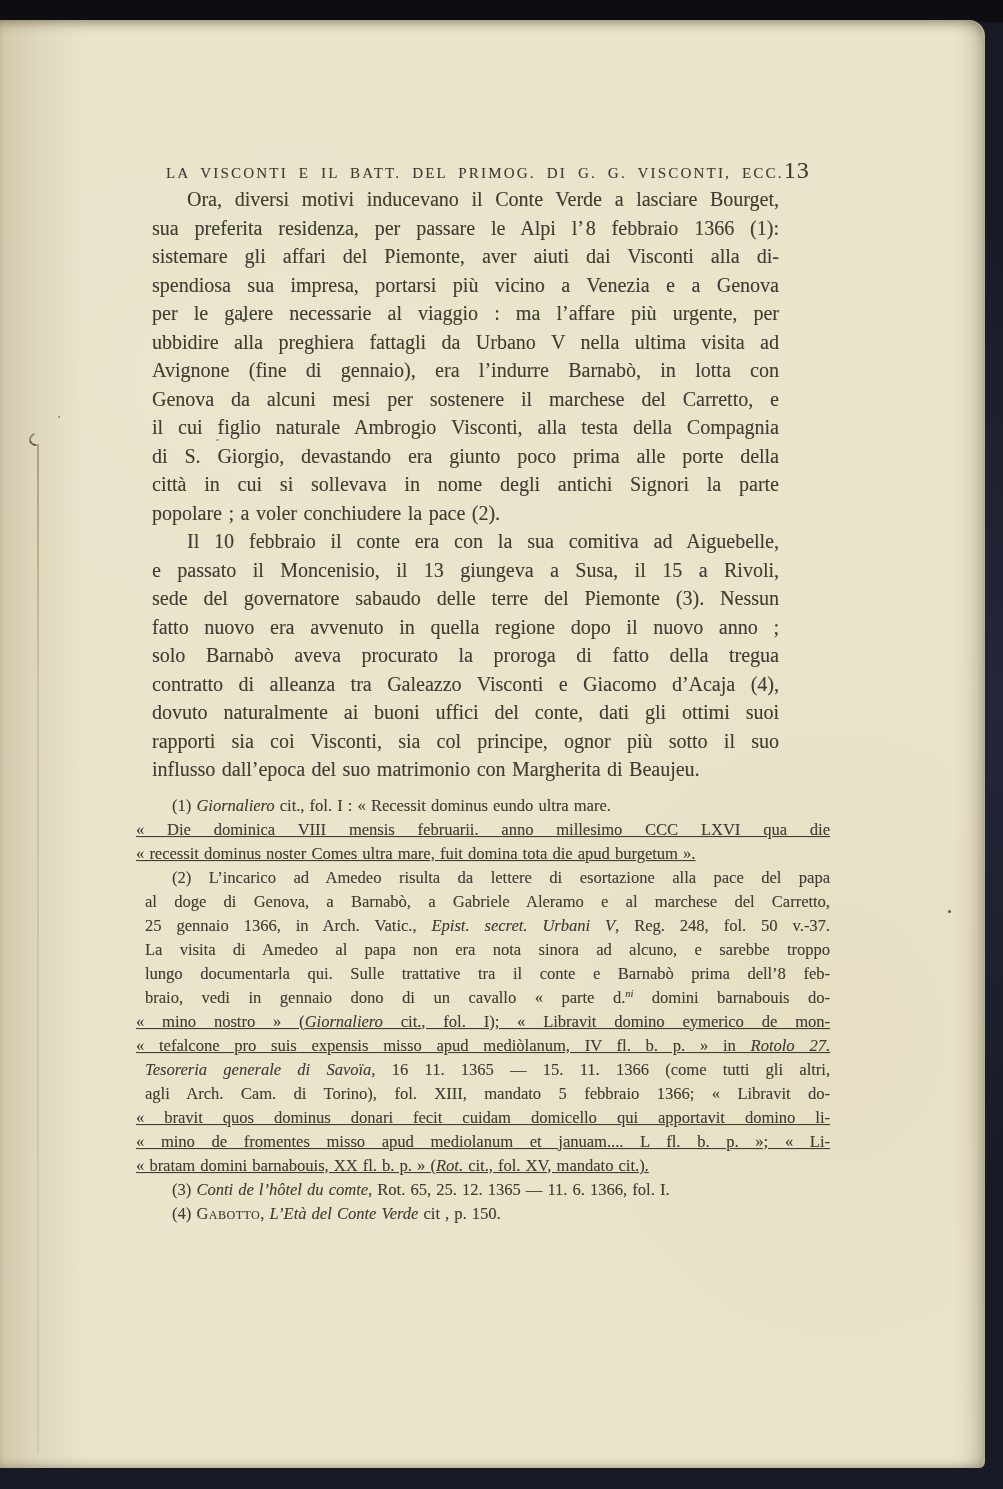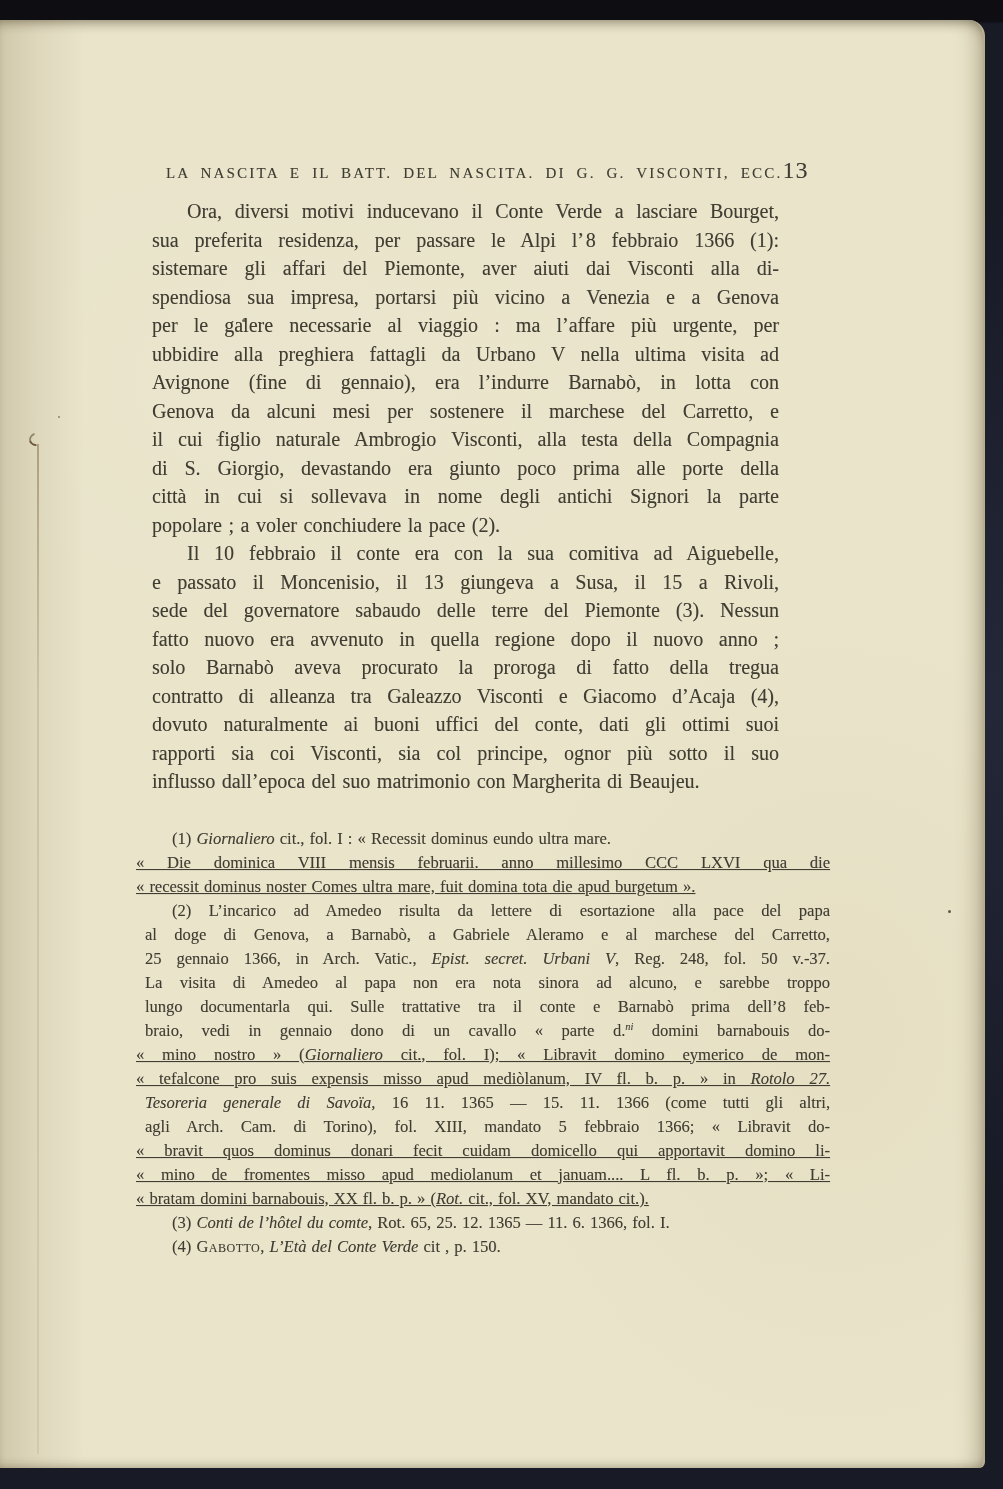--- a/index.html
+++ b/index.html
@@ -69,26 +69,26 @@
   .running-title{
     flex:1;text-align:center;
     font-size:15px;letter-spacing:2.2px;word-spacing:5px;
     white-space:nowrap;
     padding-left:14px;
   }
   .page-number{
     font-size:24px;margin-left:0;letter-spacing:1px;
   }
   .bodytext{
-    width:627px;margin-top:14px;
+    width:627px;margin-top:2px;
     font-size:20px;line-height:28.5px;
     word-spacing:1.5px;
   }
   .footnotes{
-    width:685px;margin-left:-7px;margin-top:31px;
+    width:685px;margin-left:-7px;margin-top:10px;
     font-size:16.5px;line-height:24px;
     word-spacing:1px;
   }
   .fn{margin:0;}
   .tline{
     text-align:justify;
     text-align-last:justify;
     -moz-text-align-last:justify;
   }
   .tline.noju{text-align-last:left;-moz-text-align-last:left;}
@@ -107,21 +107,21 @@
     <div class="left-shade"></div>
     <div class="crease"></div>
     <div class="crease-hook"></div>
     <div class="speck s1"></div>
     <div class="speck s2"></div>
     <div class="speck s3"></div>
     <div class="speck s4"></div>
 
     <div class="content">
       <div class="header">
-        <span class="running-title">LA NASCITA E IL BATT. DEL NASCITA. DI G. G. VISCONTI, ECC.</span>
+        <span class="running-title">LA VISCONTI E IL BATT. DEL PRIMOG. DI G. G. VISCONTI, ECC.</span>
         <span class="page-number">13</span>
       </div>
 
       <div class="bodytext">
         <div class="para">
             <div class="tline first"><span>Ora, diversi motivi inducevano il Conte Verde a lasciare Bourget,</span></div>
             <div class="tline"><span>sua preferita residenza, per passare le Alpi l’ 8 febbraio 1366 (1):</span></div>
             <div class="tline"><span>sistemare gli affari del Piemonte, aver aiuti dai Visconti alla di-</span></div>
             <div class="tline"><span>spendiosa sua impresa, portarsi più vicino a Venezia e a Genova</span></div>
             <div class="tline"><span>per le galere necessarie al viaggio : ma l’affare più urgente, per</span></div>

